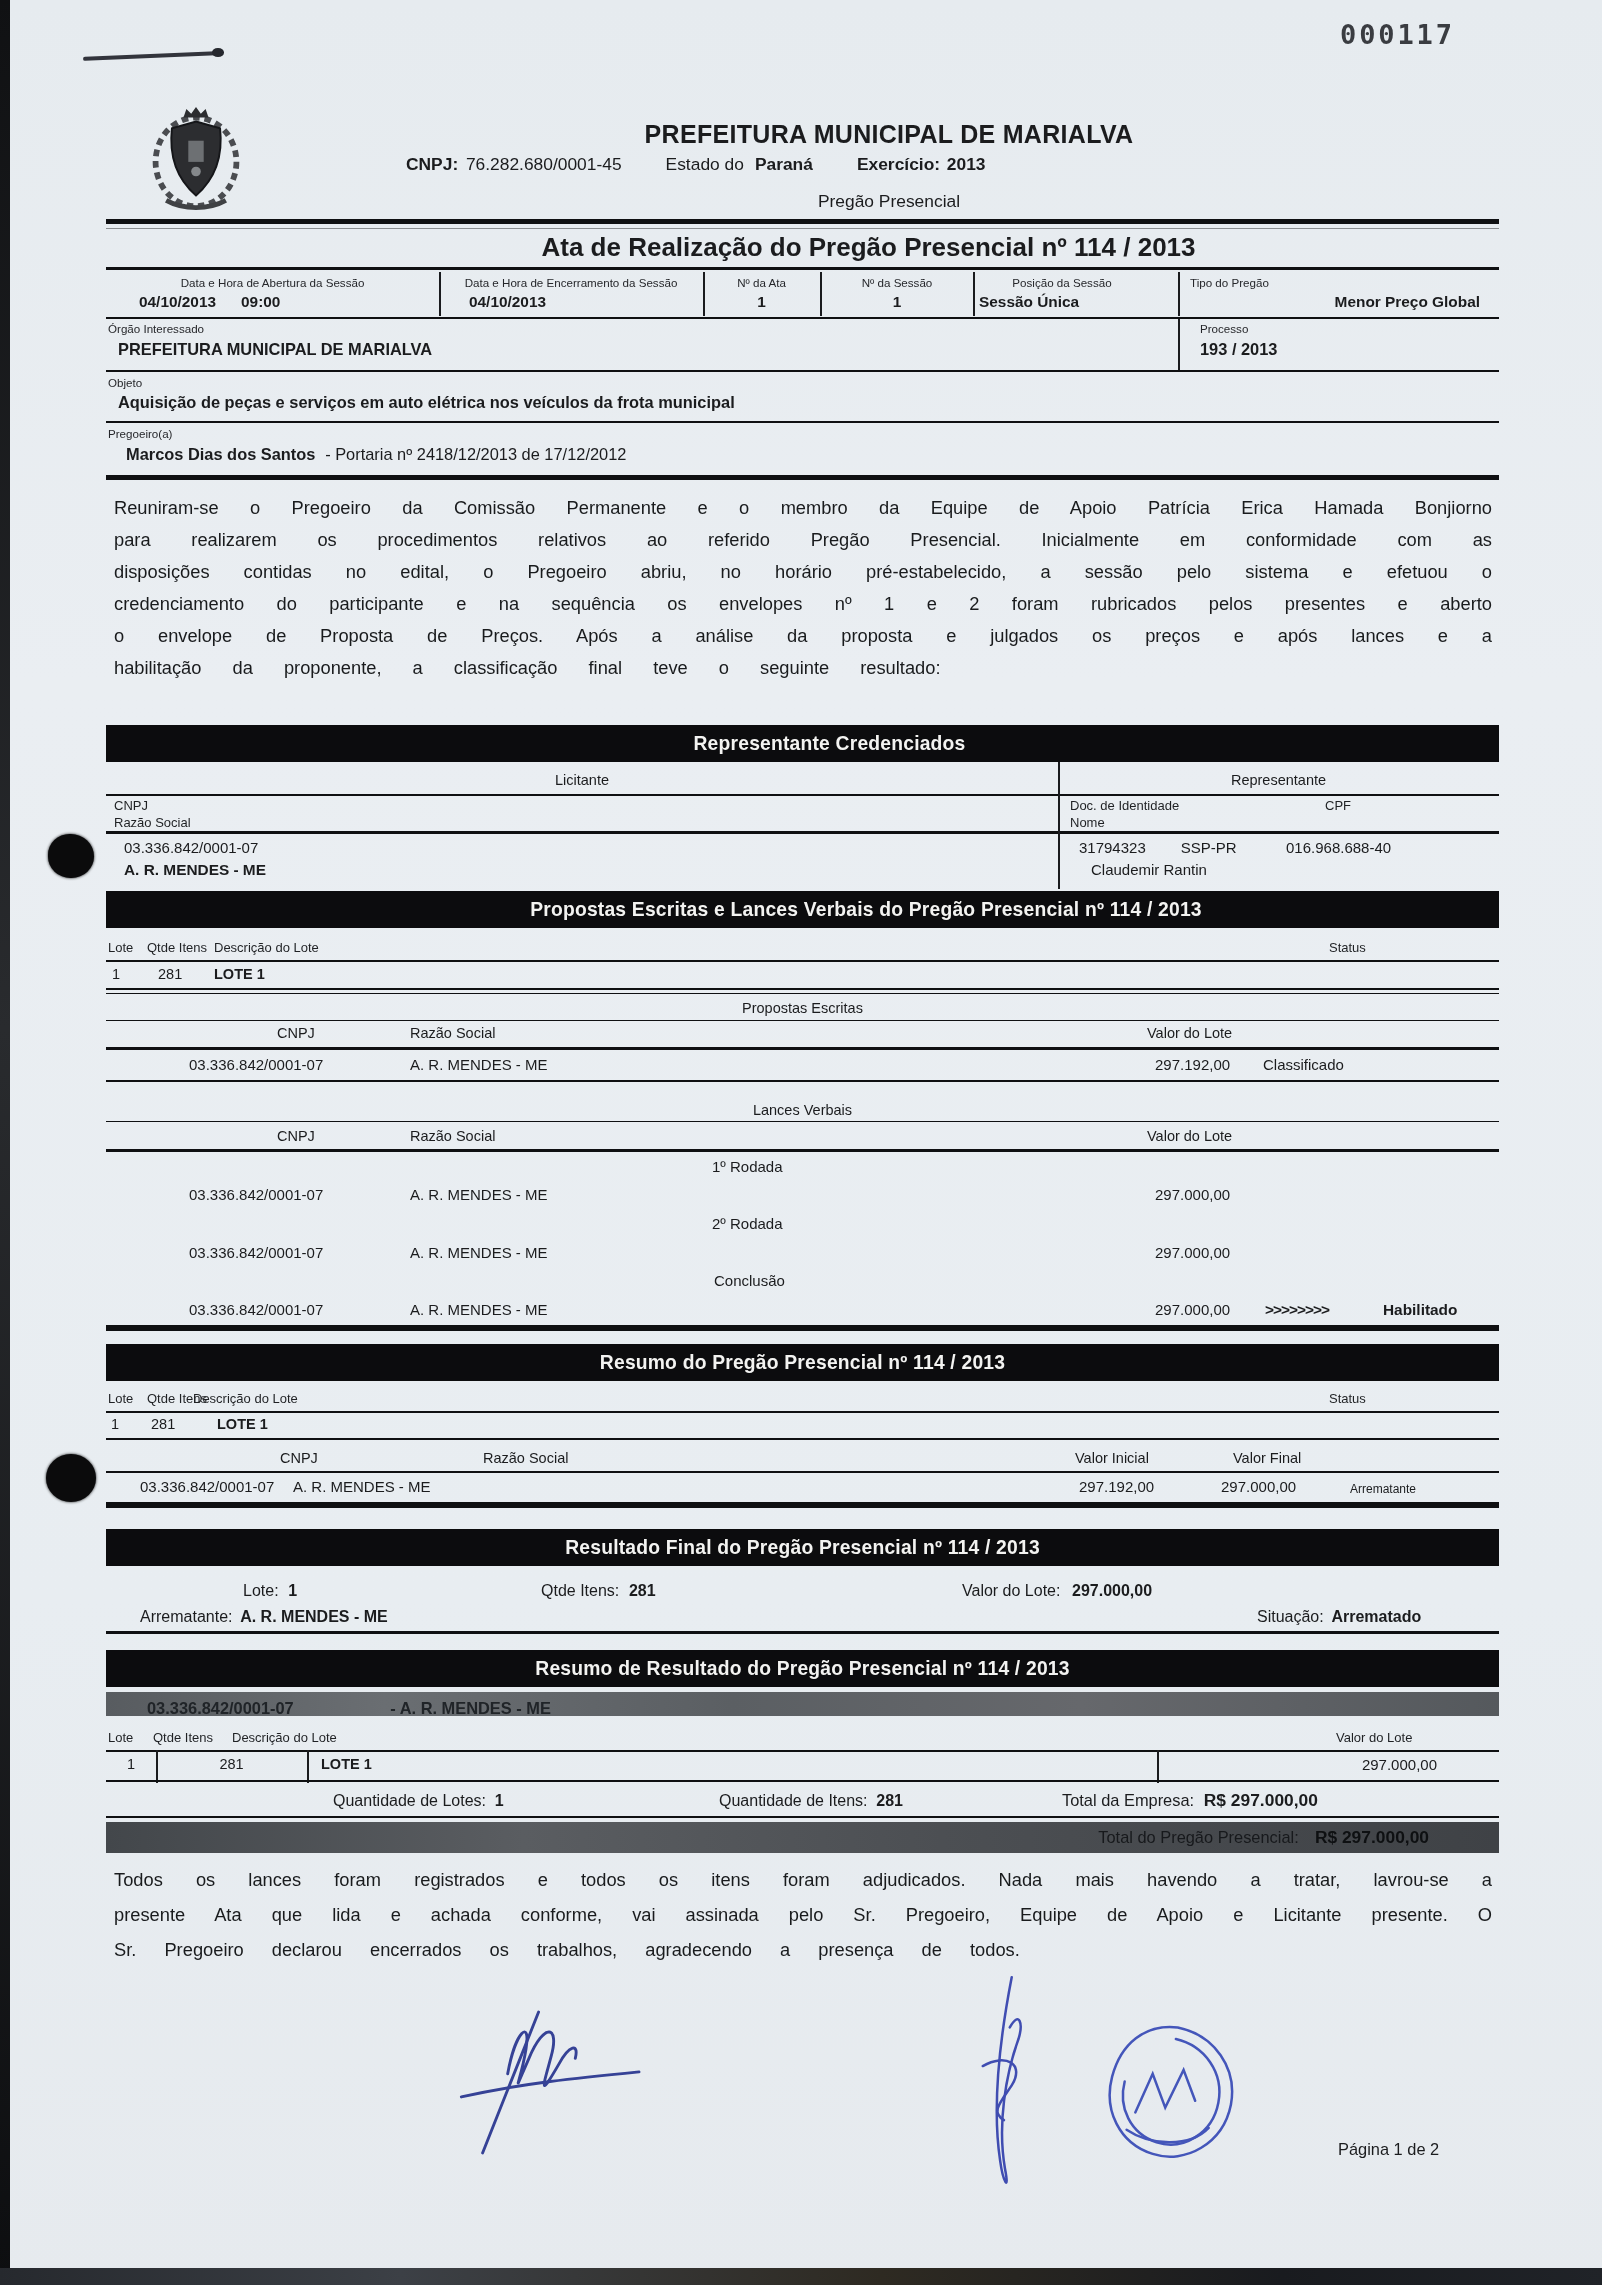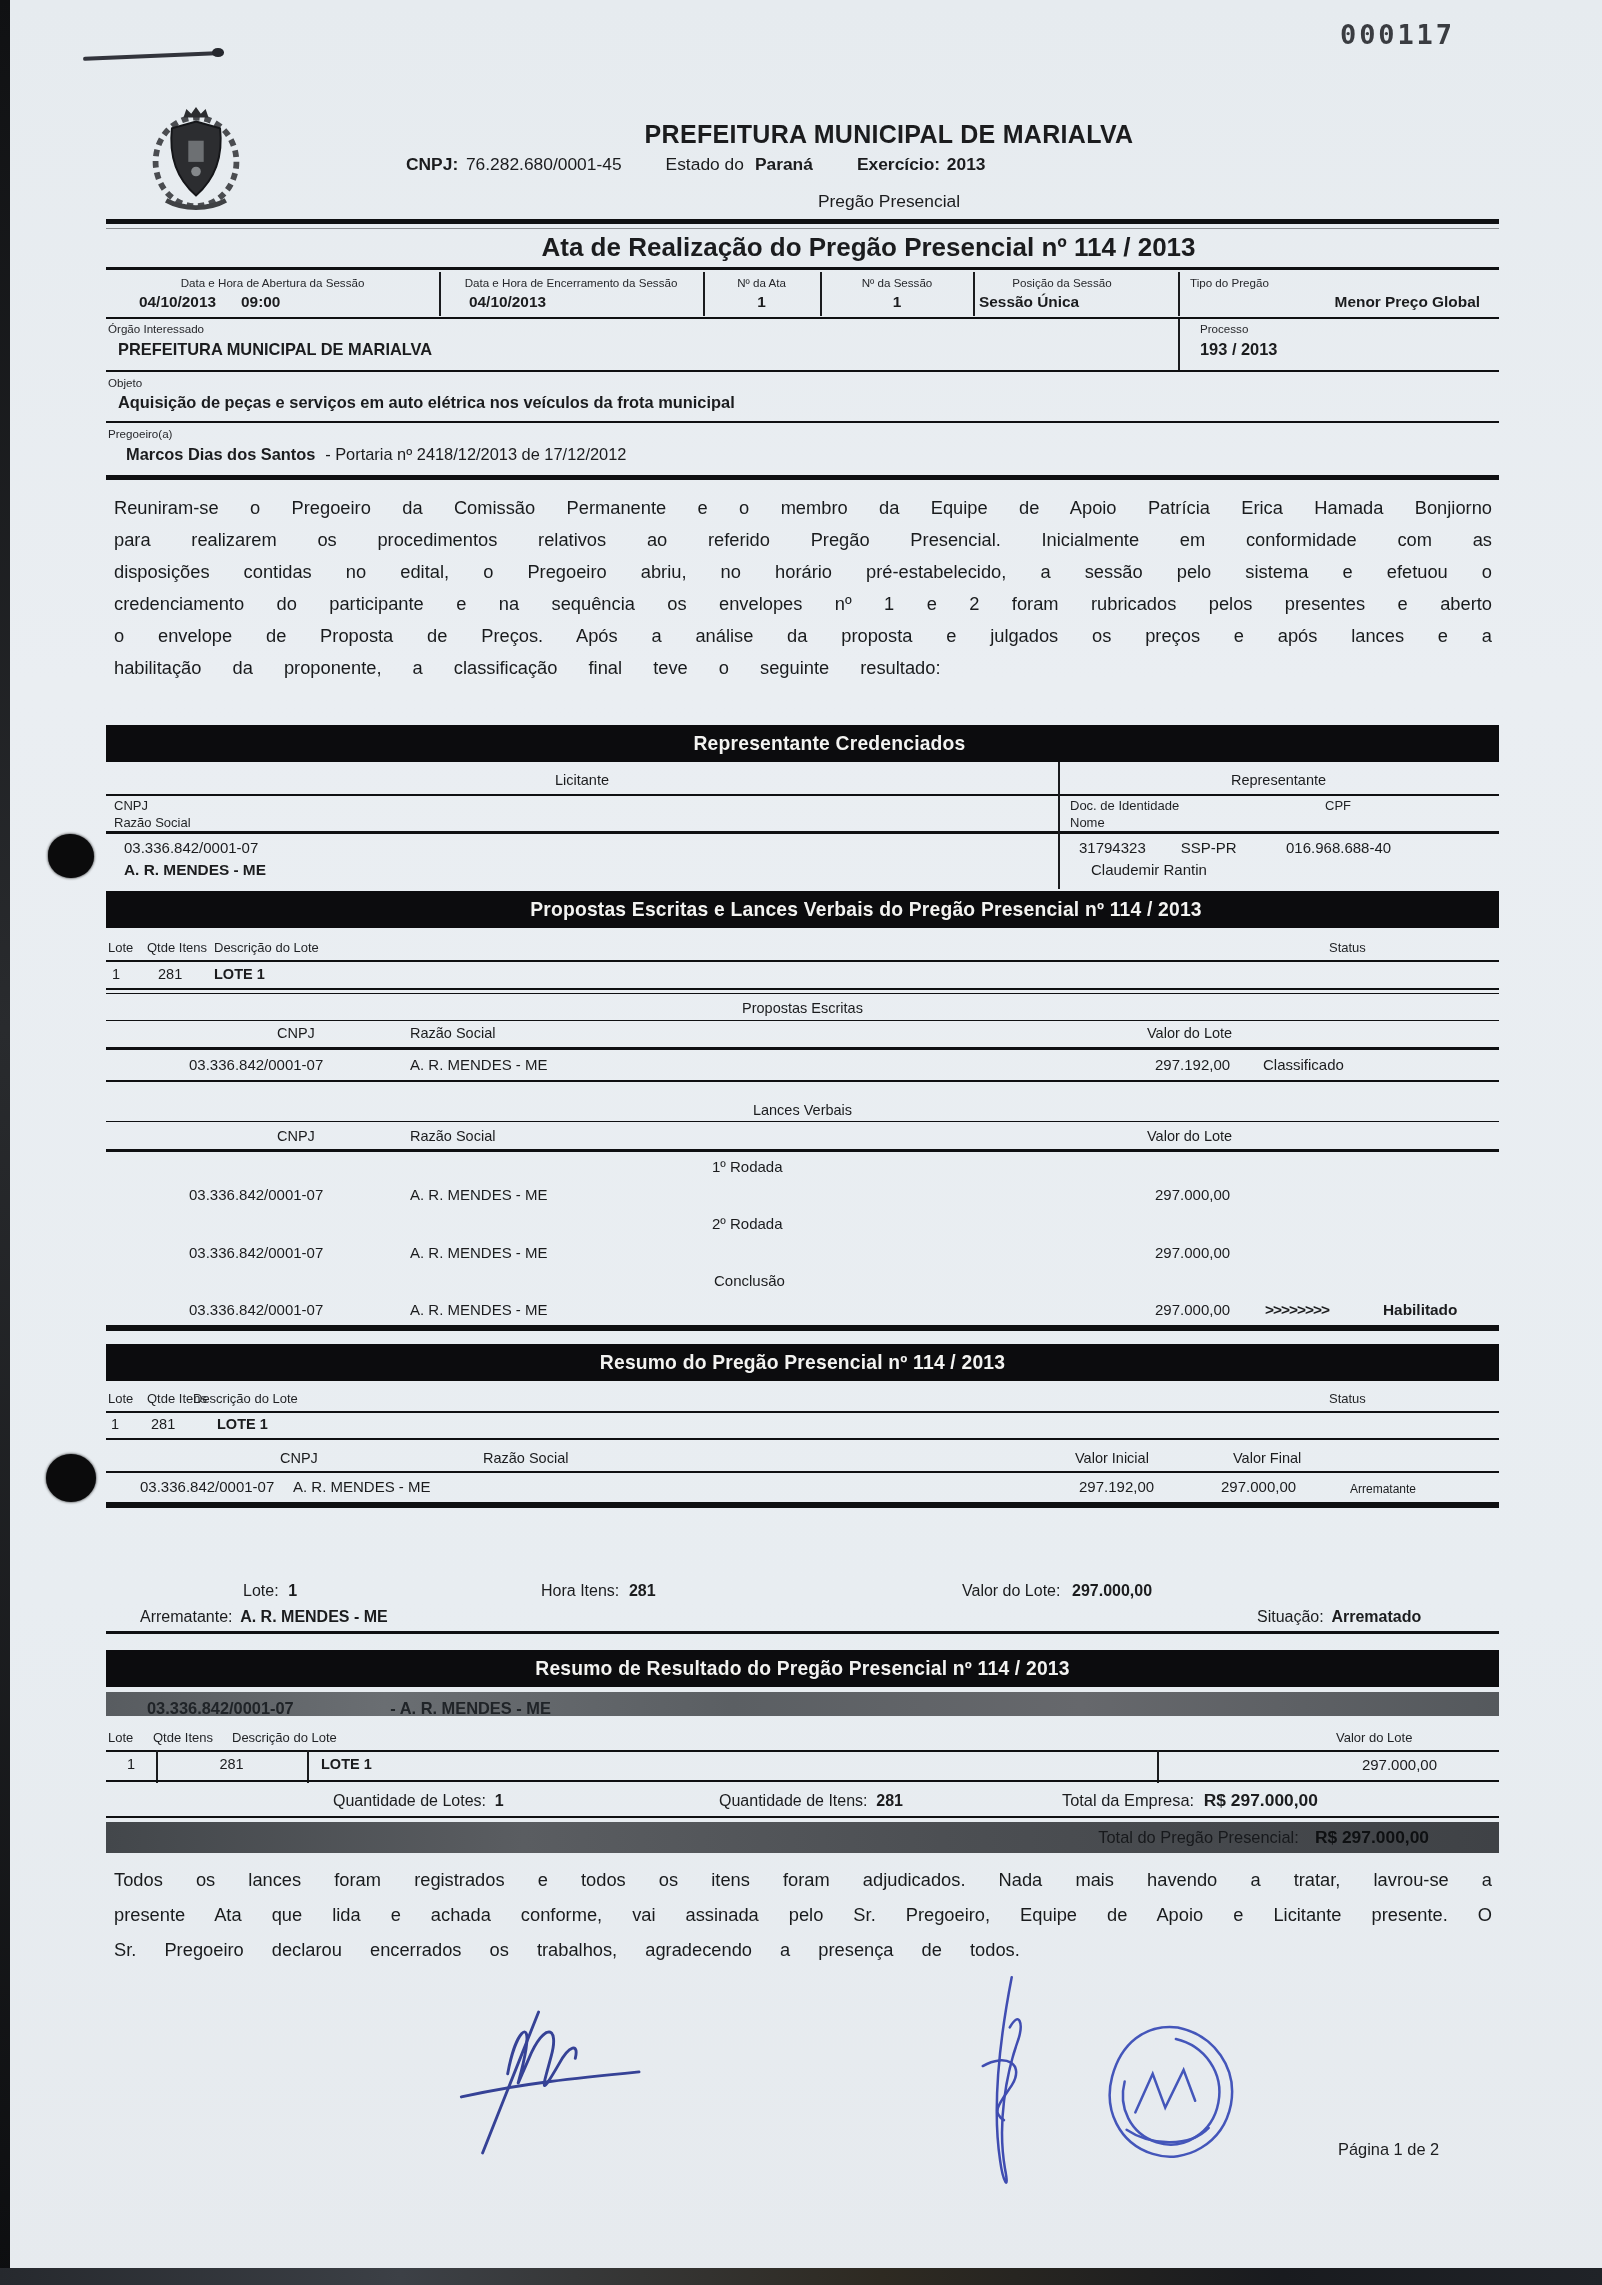--- a/index.html
+++ b/index.html
@@ -177,22 +177,23 @@
   <div class="abs t15" style="left:1075px;top:1450px">Valor Inicial</div>
   <div class="abs t15" style="left:1233px;top:1450px">Valor Final</div>
   <div class="rule" style="top:1471px;height:1.9px"></div>
   <div class="abs t155" style="left:140px;top:1478px">03.336.842/0001-07</div>
   <div class="abs t155" style="left:293px;top:1478px">A. R. MENDES - ME</div>
   <div class="abs t155" style="left:1079px;top:1478px">297.192,00</div>
   <div class="abs t155" style="left:1221px;top:1478px">297.000,00</div>
   <div class="abs" style="left:1350px;top:1482px;font-size:12px">Arrematante</div>
   <div class="rule" style="top:1502px;height:5.8px"></div>
 
+  <div class="banner" style="top:1529px;height:37px;line-height:37px">Resultado Final do Pregão Presencial nº 114 / 2013</div>
   <div class="abs" style="left:243px;top:1582px;font-size:16px"><span>Lote:</span><span class="bold" style="margin-left:9.7px">1</span></div>
-  <div class="abs" style="left:541px;top:1582px;font-size:16px"><span>Hora Itens:</span><span class="bold" style="margin-left:9.7px">281</span></div>
+  <div class="abs" style="left:541px;top:1582px;font-size:16px"><span>Qtde Itens:</span><span class="bold" style="margin-left:9.7px">281</span></div>
   <div class="abs" style="left:962px;top:1582px;font-size:16px"><span>Valor do Lote:</span><span class="bold" style="margin-left:11.6px">297.000,00</span></div>
   <div class="abs" style="left:140px;top:1608px;font-size:16px"><span>Arrematante:</span><span class="bold" style="margin-left:7.7px">A. R. MENDES - ME</span></div>
   <div class="abs" style="left:1257px;top:1608px;font-size:16px"><span>Situação:</span><span class="bold" style="margin-left:7.7px">Arrematado</span></div>
   <div class="rule" style="top:1631px;height:2.9px"></div>
 
   <div class="banner" style="top:1650px;height:37px;line-height:37px">Resumo de Resultado do Pregão Presencial nº 114 / 2013</div>
   <div class="graybar" style="top:1692px;height:24px;line-height:32px;font-weight:bold;font-size:16.4px;color:#202428">
     <span style="margin-left:41px">03.336.842/0001-07</span>
     <span style="margin-left:92px">- A. R. MENDES - ME</span>
   </div>

